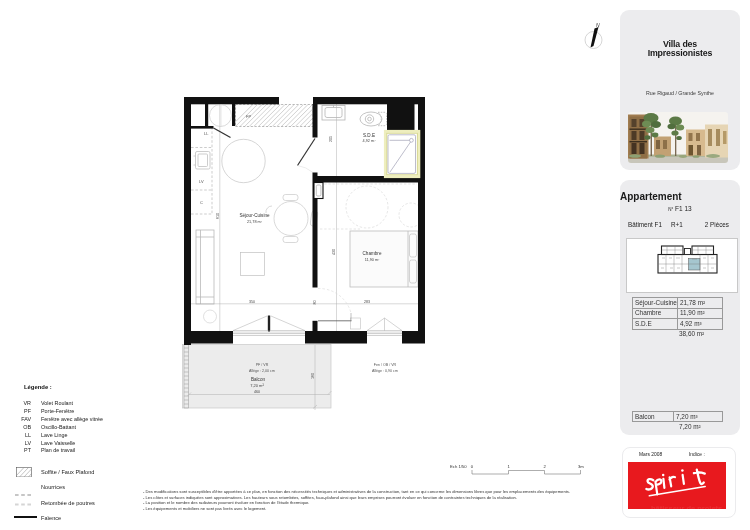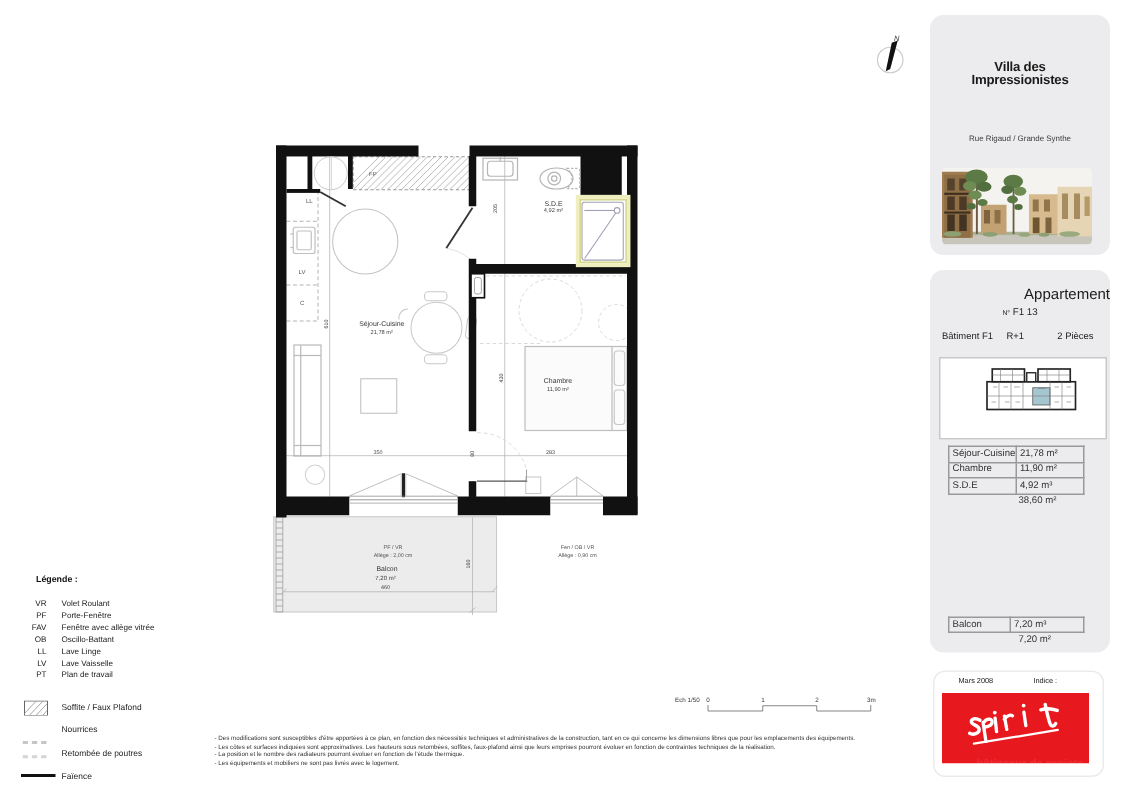--- a/index.html
+++ b/index.html
@@ -306,21 +306,21 @@
     <ellipse cx="7" cy="44" rx="6" ry="1.8" fill="#8da073"></ellipse>
     <ellipse cx="32" cy="44.2" rx="5" ry="1.6" fill="#8da073"></ellipse>
     <ellipse cx="55" cy="44.5" rx="4" ry="1.4" fill="#97a67b"></ellipse>
     <ellipse cx="85" cy="44" rx="7" ry="1.9" fill="#9aa97f"></ellipse>
     <ellipse cx="68" cy="44.5" rx="3.5" ry="1.3" fill="#8da073"></ellipse>
   </g>
 </svg>
 
 <div class="card" style="left:620px;top:180px;width:120px;height:255px;"></div>
 
-<div class="abs" style="left:620px;top:191px;width:120px;text-align:right;font-weight:normal;font-size:10px;color:#1a1a1a;">Appartement</div>
+<div class="abs" style="left:620px;top:191px;width:120px;text-align:left;font-weight:bold;font-size:10px;color:#1a1a1a;">Appartement</div>
 
 <div class="abs" style="left:620px;top:205px;width:120px;text-align:center;font-size:6.5px;color:#222;"><span style="font-size:4.5px;">N°</span> F1 13</div>
 
 <div class="abs" style="left:628px;top:221px;width:101px;font-size:6.3px;color:#222;">Bâtiment F1<span style="margin-left:9px;">R+1</span><span style="float:right;">2 Pièces</span></div>
 
 <div class="abs" style="left:626px;top:238px;width:110px;height:53px;background:#fff;border:0.6px solid #c8c8c8;"></div>
 
 <svg class="abs" style="left:626px;top:238px" width="110" height="53" viewBox="0 0 110 53">
   <g>
 

